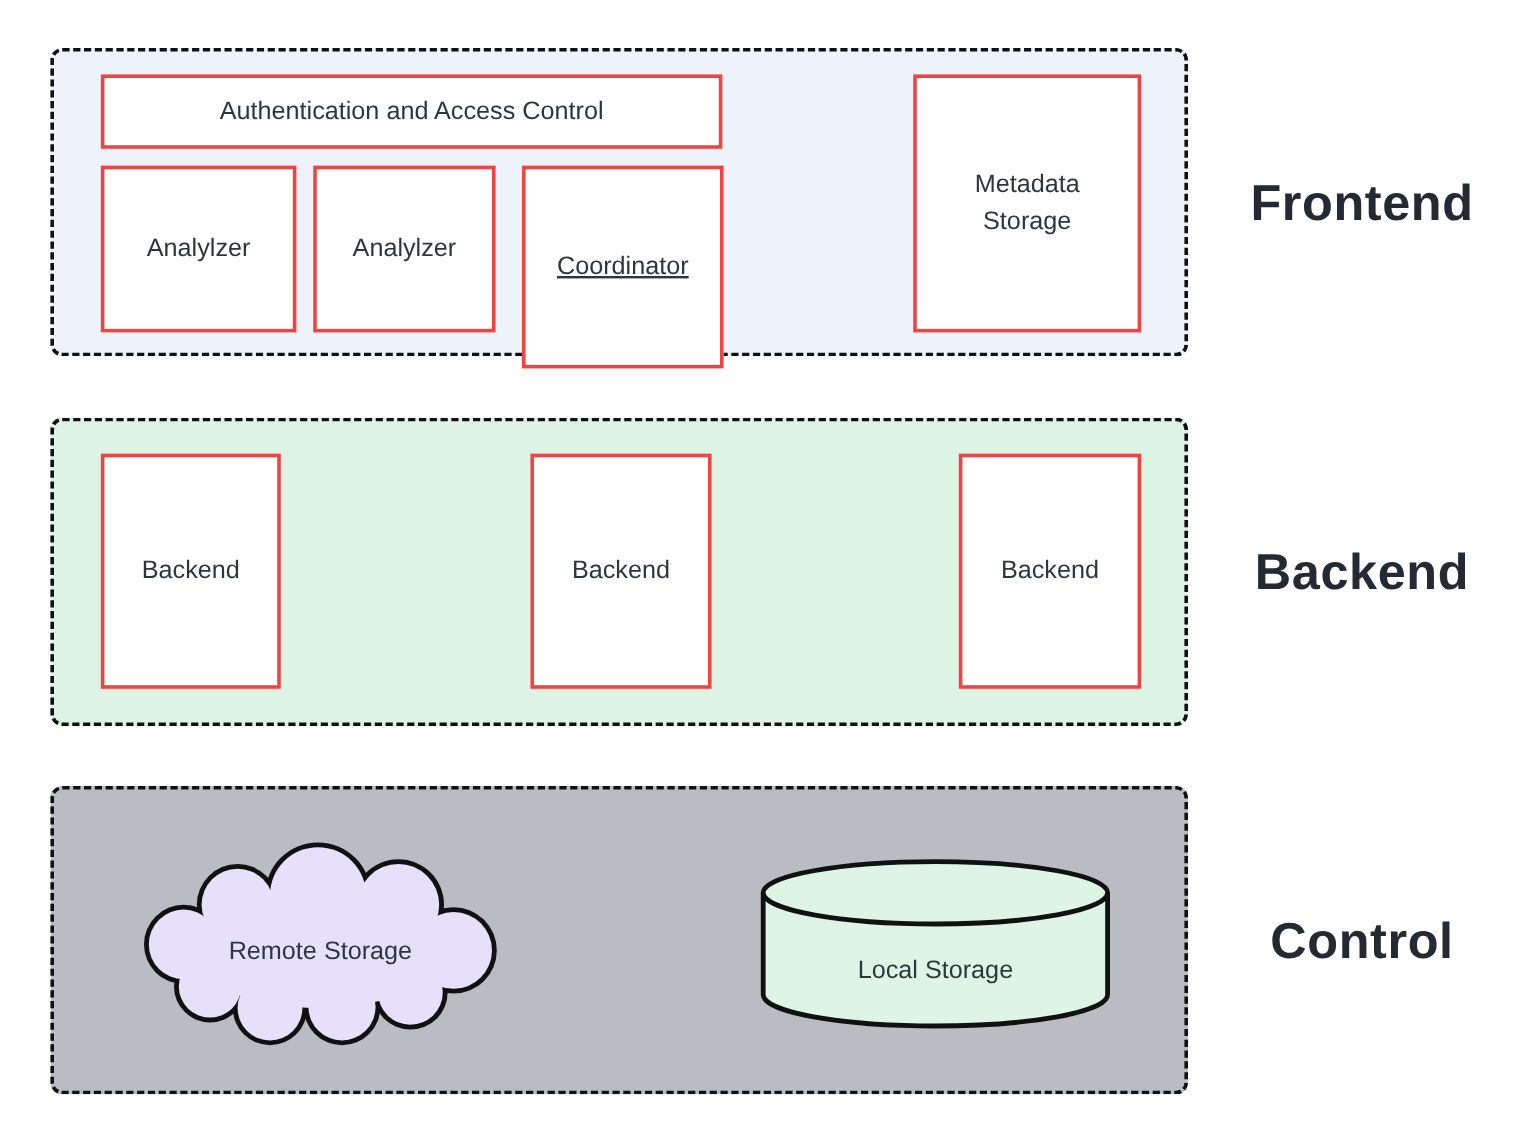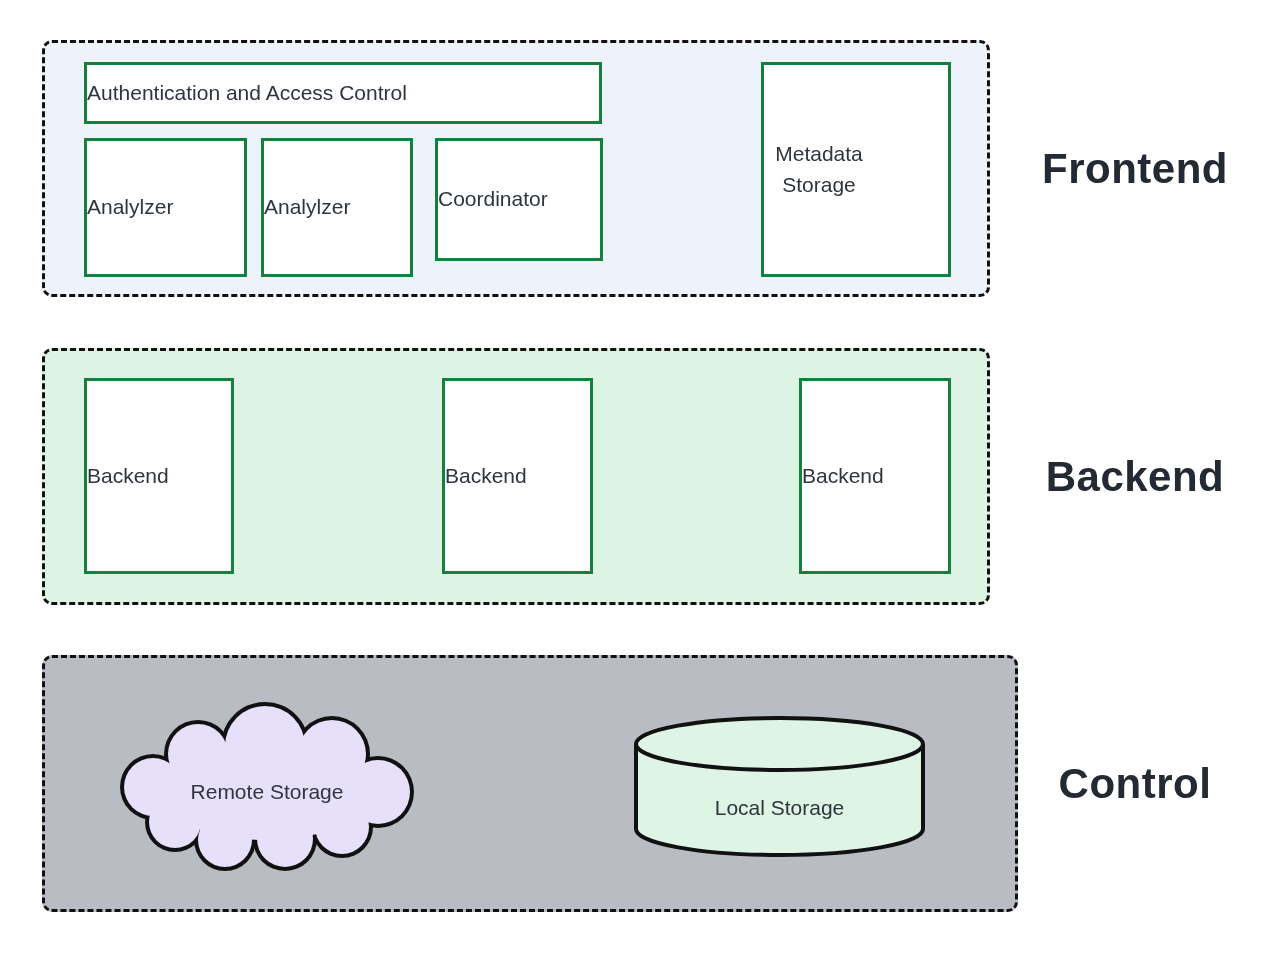--- a/index.html
+++ b/index.html
@@ -18,21 +18,21 @@
   .section {
     position: absolute;
     left: 42px;
     width: 942px;
     height: 251px;
     border: 3px dashed #111111;
     border-radius: 10px;
   }
   .section-frontend { top: 40px;  background: #eef2fb; }
   .section-backend  { top: 348px; background: #ddf3e4; }
-  .section-storage  { top: 655px; background: #b9bcc2; padding-left: 28px; }
+  .section-storage  { top: 655px; background: #b9bcc2; }
 
   .side-label {
     position: absolute;
     left: 990px;
     width: 290px;
     height: 257px;
     display: flex;
     align-items: center;
     justify-content: center;
     font-size: 42px;
@@ -40,36 +40,36 @@
     color: #242a33;
     letter-spacing: 0.5px;
   }
   .side-label-frontend { top: 40px; }
   .side-label-backend  { top: 348px; }
   .side-label-storage  { top: 655px; }
 
   .node {
     position: absolute;
     background: #ffffff;
-    border: 3px solid #15803d;
+    border: 3px solid #ef4444;
     display: flex;
     align-items: center;
-    justify-content: flex-start;
+    justify-content: center;
     text-align: center;
     font-size: 21px;
     color: #2e353d;
     line-height: 1.45;
     box-sizing: border-box;
   }
 
   
   .node-auth        { left: 39px;  top: 19px;  width: 518px; height: 62px; }
   .node-analyzer    { left: 39px;  top: 95px;  width: 163px; height: 139px; }
   .node-optimizer   { left: 216px; top: 95px;  width: 152px; height: 139px; }
-  .node-coordinator { left: 390px; top: 95px;  width: 168px; height: 123px; }
+  .node-coordinator { left: 390px; top: 95px;  width: 168px; height: 169px; text-decoration: underline; }
   .node-metadata    { left: 716px; top: 19px;  width: 190px; height: 215px; }
   .node-metadata .wrap-narrow { width: 110px; }
 
   
   .node-backend1 { left: 39px;  top: 27px; width: 150px; height: 196px; }
   .node-backend2 { left: 397px; top: 27px; width: 151px; height: 196px; }
   .node-backend3 { left: 754px; top: 27px; width: 152px; height: 196px; }
 
   .shape-svg { position: absolute; }
   .cloud-svg    { left: 73px;  top: 40px;  width: 298px; height: 174px; }

